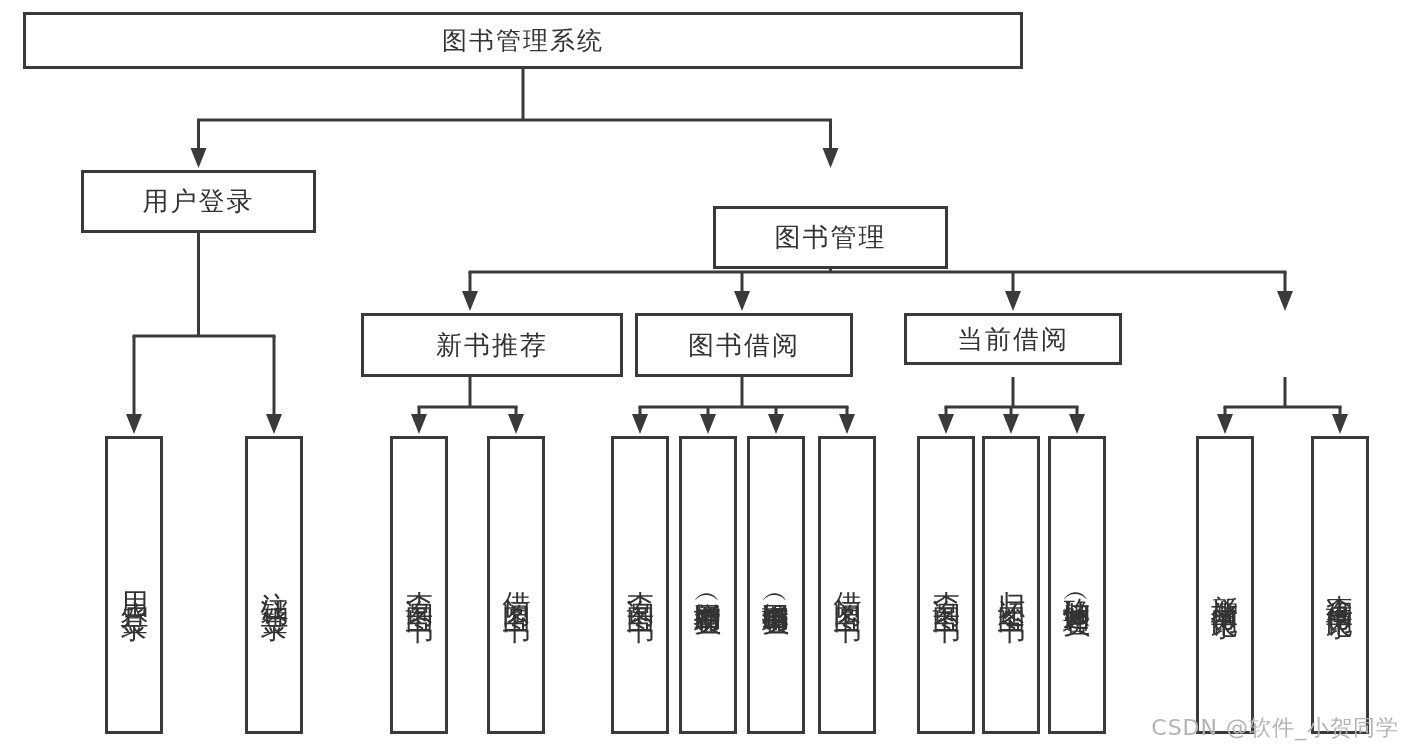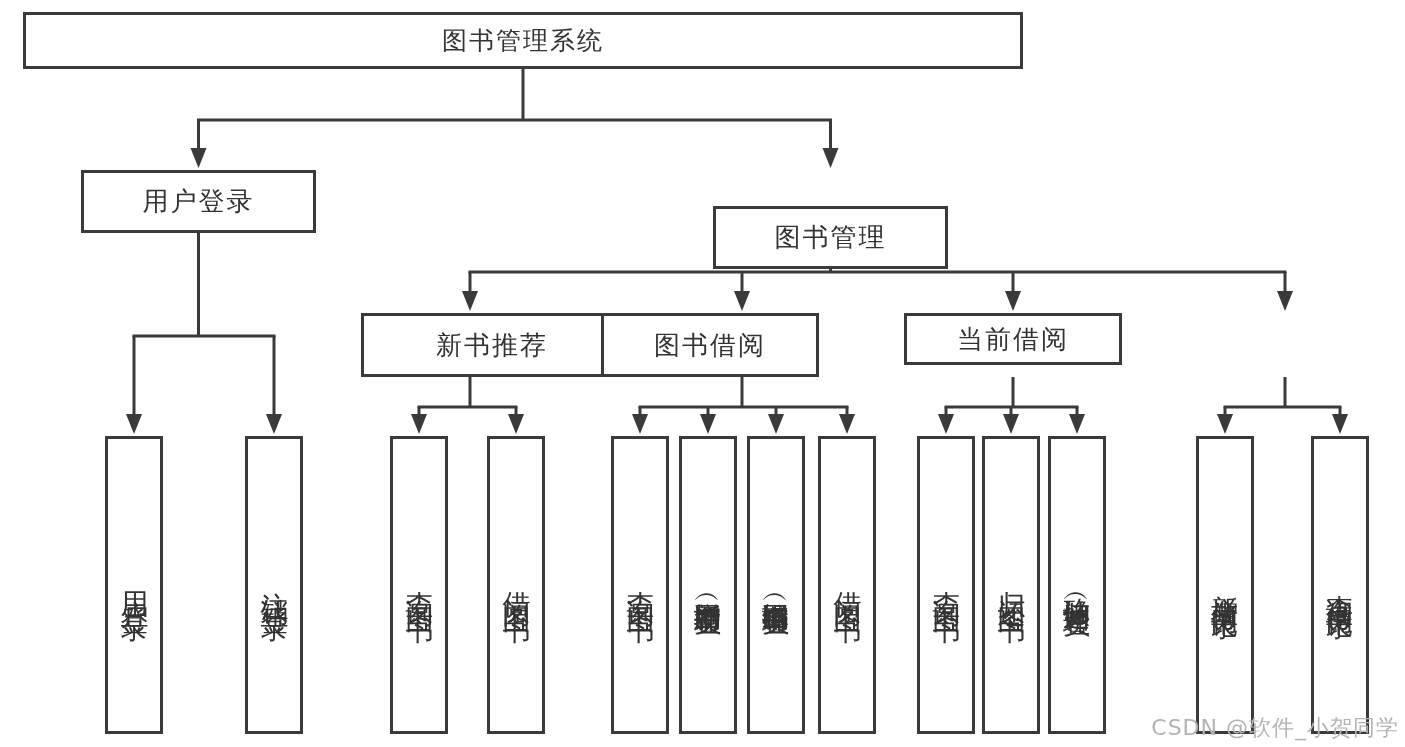--- a/index.html
+++ b/index.html
@@ -41,21 +41,21 @@
   .ls4{letter-spacing:8px;}
   .ls6{letter-spacing:4px;font-size:27px;}
   .ls8{letter-spacing:2px;font-size:27px;}
   .ls9{letter-spacing:1px;font-size:27px;}
 
   
   .n-root{left:23px;top:12px;width:1000px;height:57px;}
   .n-l2a{left:81px;top:170px;width:235px;height:63px;}
   .n-l2b{left:713px;top:170px;width:235px;height:63px;margin-top:36px;}
   .n-l3a{left:361px;top:313px;width:262px;height:64px;}
-  .n-l3b{left:601px;top:313px;width:218px;height:64px;}
+  .n-l3b{left:635px;top:313px;width:218px;height:64px;}
   .n-l3c{left:904px;top:313px;width:218px;height:52px;}
   .n-l3d{left:1176px;top:313px;width:218px;height:64px;}
   .n-c1{left:105px;}  .n-c2{left:245px;}
   .n-c3{left:390px;}  .n-c4{left:487px;}
   .n-c5{left:611px;}  .n-c6{left:679px;}
   .n-c7{left:747px;}  .n-c8{left:818px;}
   .n-c9{left:917px;}  .n-c10{left:982px;} .n-c11{left:1048px;}
   .n-c12{left:1196px;}.n-c13{left:1311px;}
 
   .watermark{

